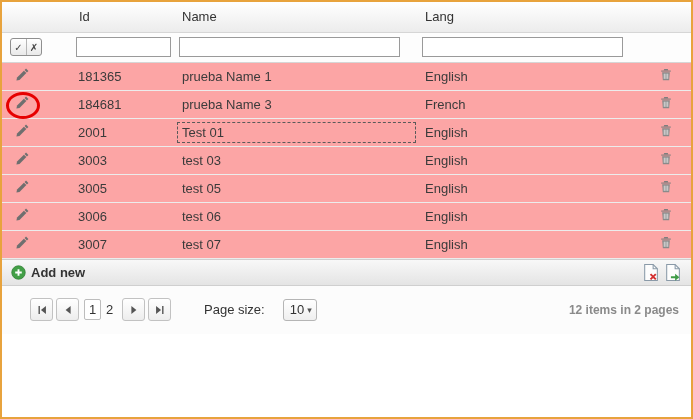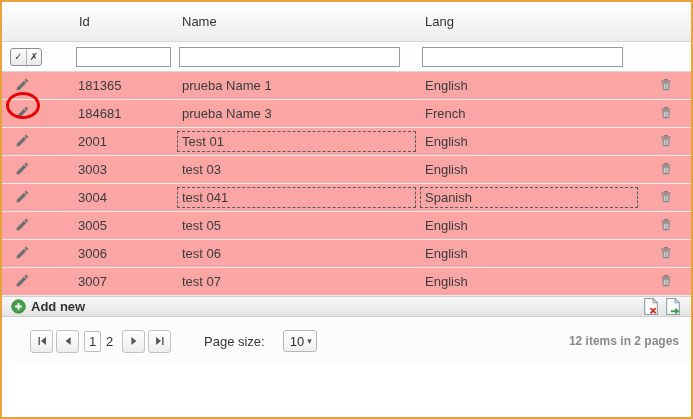--- a/index.html
+++ b/index.html
@@ -22,21 +22,21 @@
   col.c1 { width: 103px; }
   col.c2 { width: 243px; }
   col.c3 { width: 222px; }
   col.c4 { width: 51px; }
 
   thead th {
     height: 30px;
     text-align: left;
     font-weight: normal;
     color: #333;
-    padding: 12px 7px;
+    padding: 3px 7px;
     background: linear-gradient(#ffffff, #ececec);
     border-bottom: 1px solid #d6d6d6;
     margin-top: 39px;
   }
   tr.filter td {
     height: 30px;
     padding: 0 4px;
     background: #fdfdfd;
     border-bottom: 1px solid #d6d6d6;
     vertical-align: middle;
@@ -89,21 +89,21 @@
     cursor: pointer;
   }
   .cellbox {
     display: block;
     border: 1px dashed transparent;
     padding: 2px 4px;
   }
   .cellbox.dashed { border-color: #5a5a5a; }
 
   .cmdbar {
-    height: 21px;
+    height: 27px;
     display: flex;
     align-items: center;
     padding: 0 8px;
     background: linear-gradient(#f8f8f8, #e4e4e4);
     border-top: 1px solid #cfcfcf;
     border-bottom: 1px solid #cfcfcf;
   }
   .addnew {
     display: inline-flex;
     align-items: center;
@@ -342,39 +342,20 @@
         <td class="c-lang">
             <span class="cellbox">English</span>
           </td>
         <td class="c-del"><span class="icon-btn">
               <svg width="14" height="15">
                 <use href="#trash"></use>
               </svg>
             </span></td>
       </tr>
 
-      <tr class="data">
-        <td class="c-edit"><span class="icon-btn">
-              <svg width="15" height="15">
-                <use href="#pencil"></use>
-              </svg>
-            </span></td>
-        <td><span>3004</span></td>
-        <td class="c-name">
-            <span class="cellbox dashed">test 041</span>
-          </td>
-        <td class="c-lang">
-            <span class="cellbox dashed">Spanish</span>
-          </td>
-        <td class="c-del"><span class="icon-btn">
-              <svg width="14" height="15">
-                <use href="#trash"></use>
-              </svg>
-            </span></td>
-      </tr>
 
       <tr class="data">
         <td class="c-edit"><span class="icon-btn">
               <svg width="15" height="15">
                 <use href="#pencil"></use>
               </svg>
             </span></td>
         <td><span>3005</span></td>
         <td class="c-name">
             <span class="cellbox">test 05</span>

